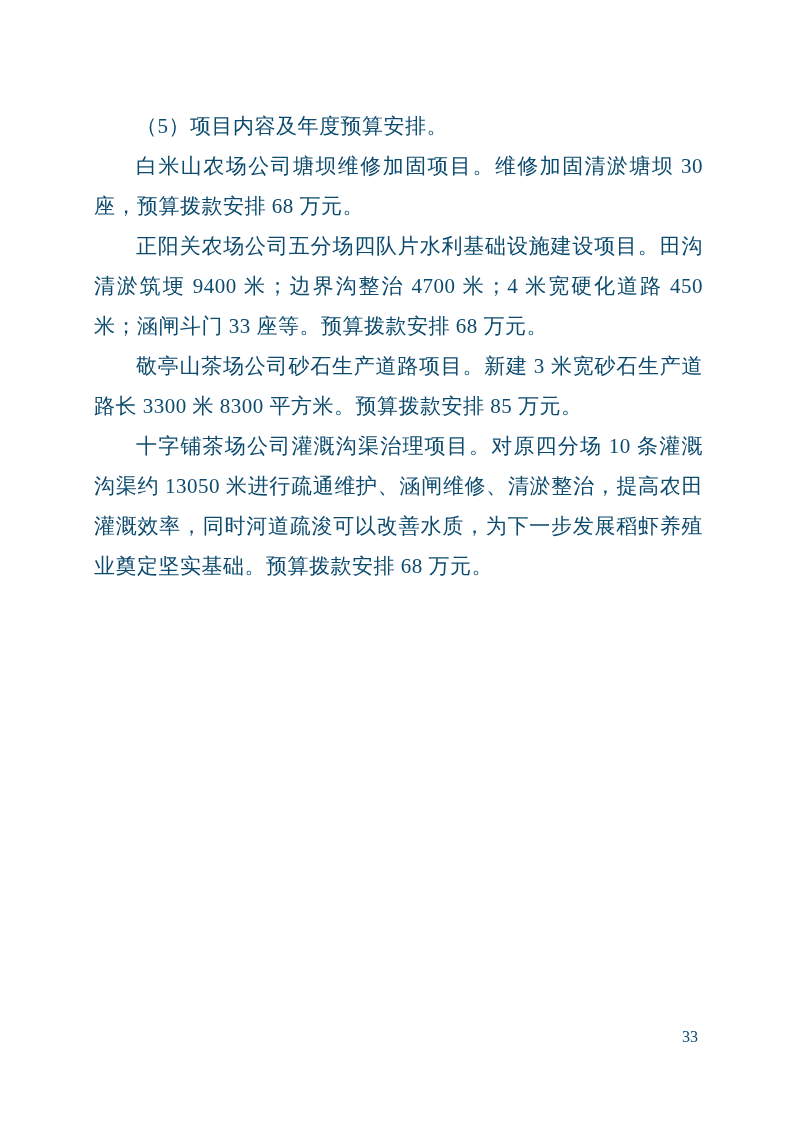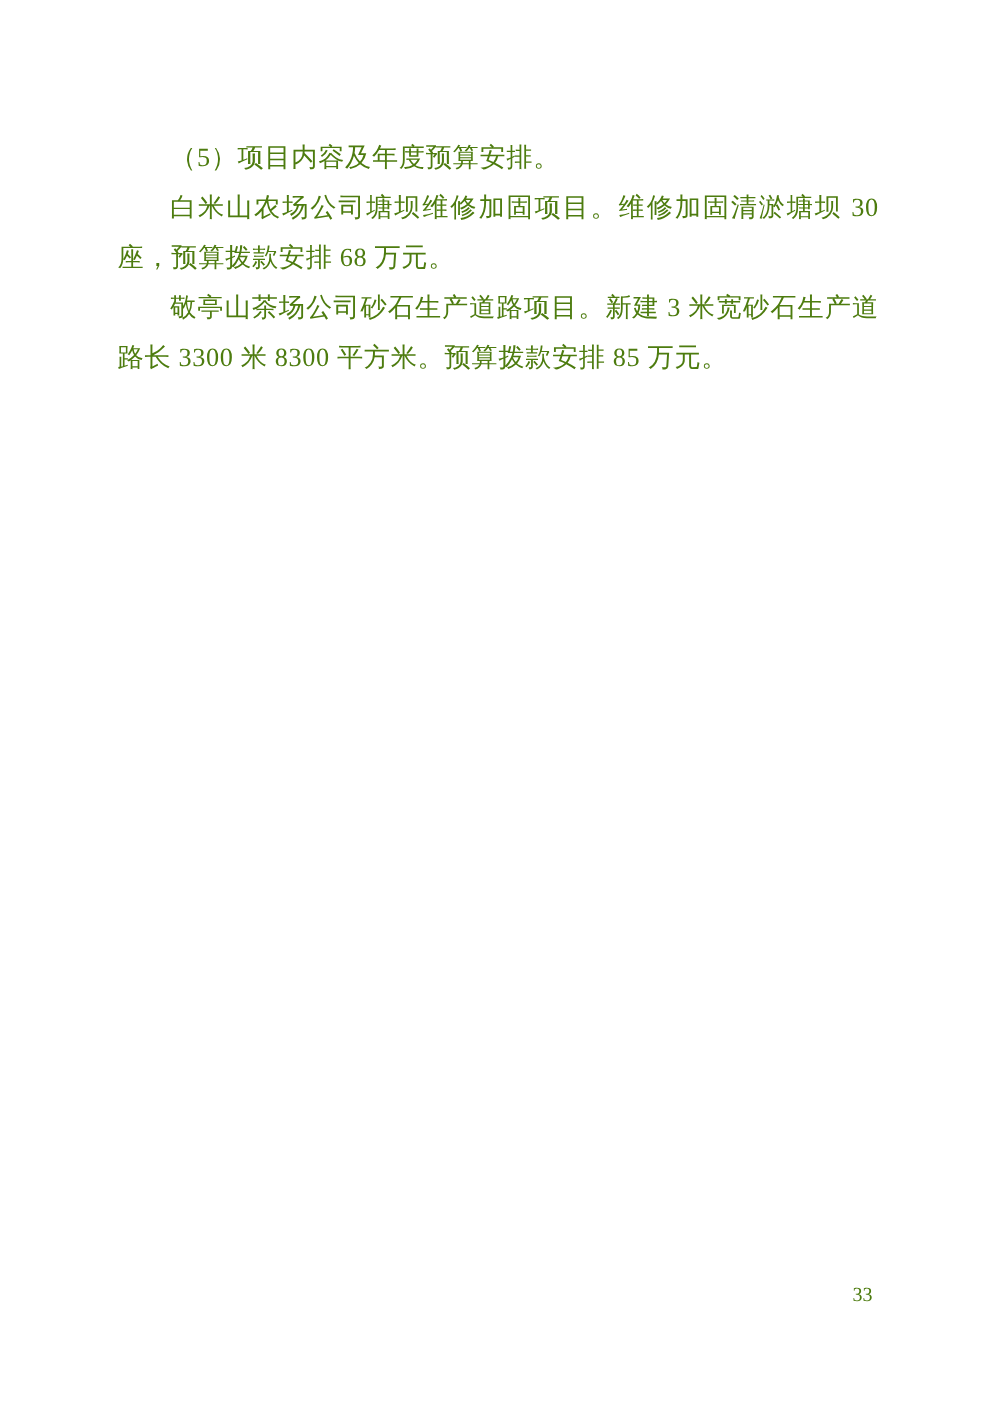--- a/index.html
+++ b/index.html
@@ -8,21 +8,21 @@
     background: #ffffff;
   }
   .page {
     position: relative;
     width: 794px;
     height: 1122px;
     background: #ffffff;
     box-sizing: border-box;
     overflow: hidden;
     font-family: "Liberation Serif", "DejaVu Serif", serif;
-    color: #4d7c0f;
+    color: #0c4a6e;
   }
   .content {
     position: absolute;
     left: 94px;
     top: 106px;
     width: 609px;
   }
   .para {
     margin: 0;
     font-size: 21px;
@@ -41,16 +41,18 @@
     font-family: "Liberation Serif", "DejaVu Serif", serif;
   }
 </style>
 </head>
 <body>
 
 <div class="page">
   <div class="content">
     <p class="para">（5）项目内容及年度预算安排。</p>
     <p class="para">白米山农场公司塘坝维修加固项目。维修加固清淤塘坝 30 座，预算拨款安排 68 万元。</p>
+    <p class="para">正阳关农场公司五分场四队片水利基础设施建设项目。田沟清淤筑埂 9400 米；边界沟整治 4700 米；4 米宽硬化道路 450 米；涵闸斗门 33 座等。预算拨款安排 68 万元。</p>
     <p class="para">敬亭山茶场公司砂石生产道路项目。新建 3 米宽砂石生产道路长 3300 米 8300 平方米。预算拨款安排 85 万元。</p>
+    <p class="para">十字铺茶场公司灌溉沟渠治理项目。对原四分场 10 条灌溉沟渠约 13050 米进行疏通维护、涵闸维修、清淤整治，提高农田灌溉效率，同时河道疏浚可以改善水质，为下一步发展稻虾养殖业奠定坚实基础。预算拨款安排 68 万元。</p>
   </div>
   <div class="page-number">33</div>
 </div>
 
 </body></html>

